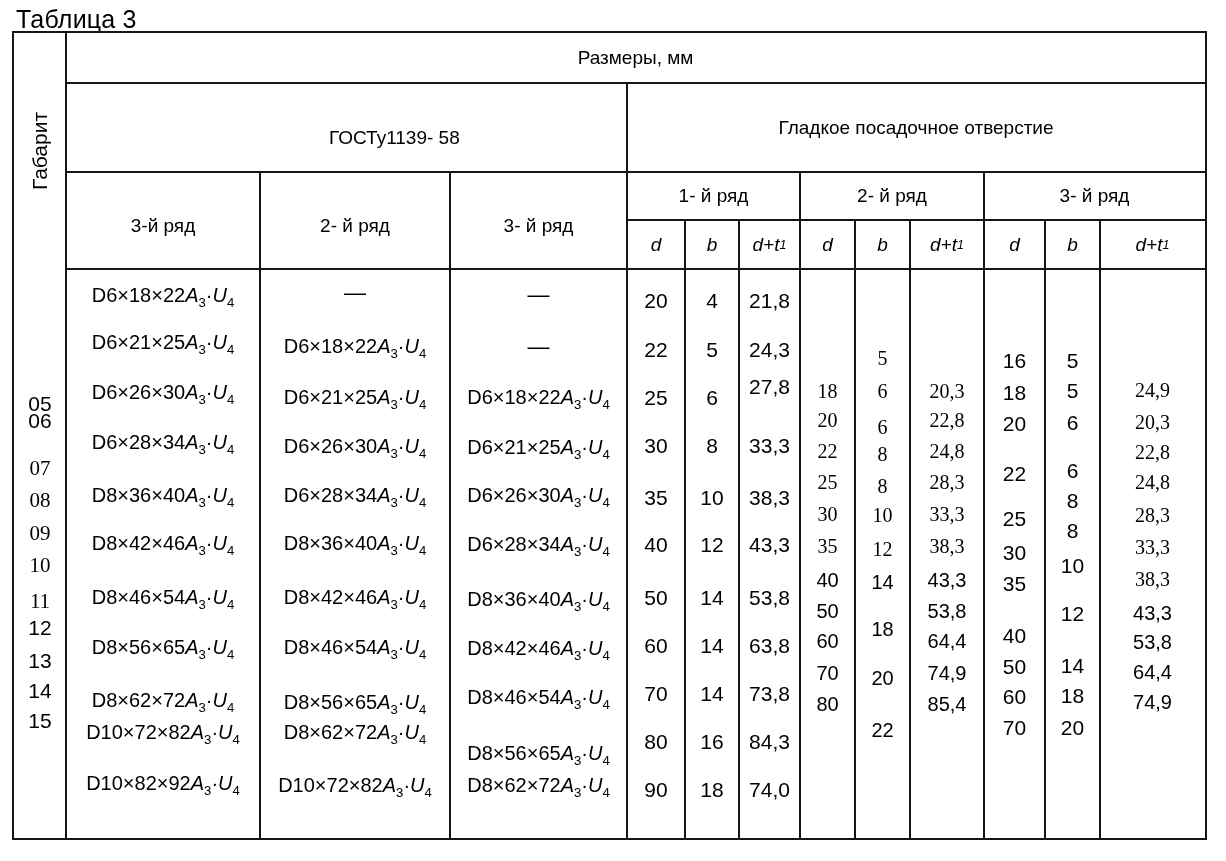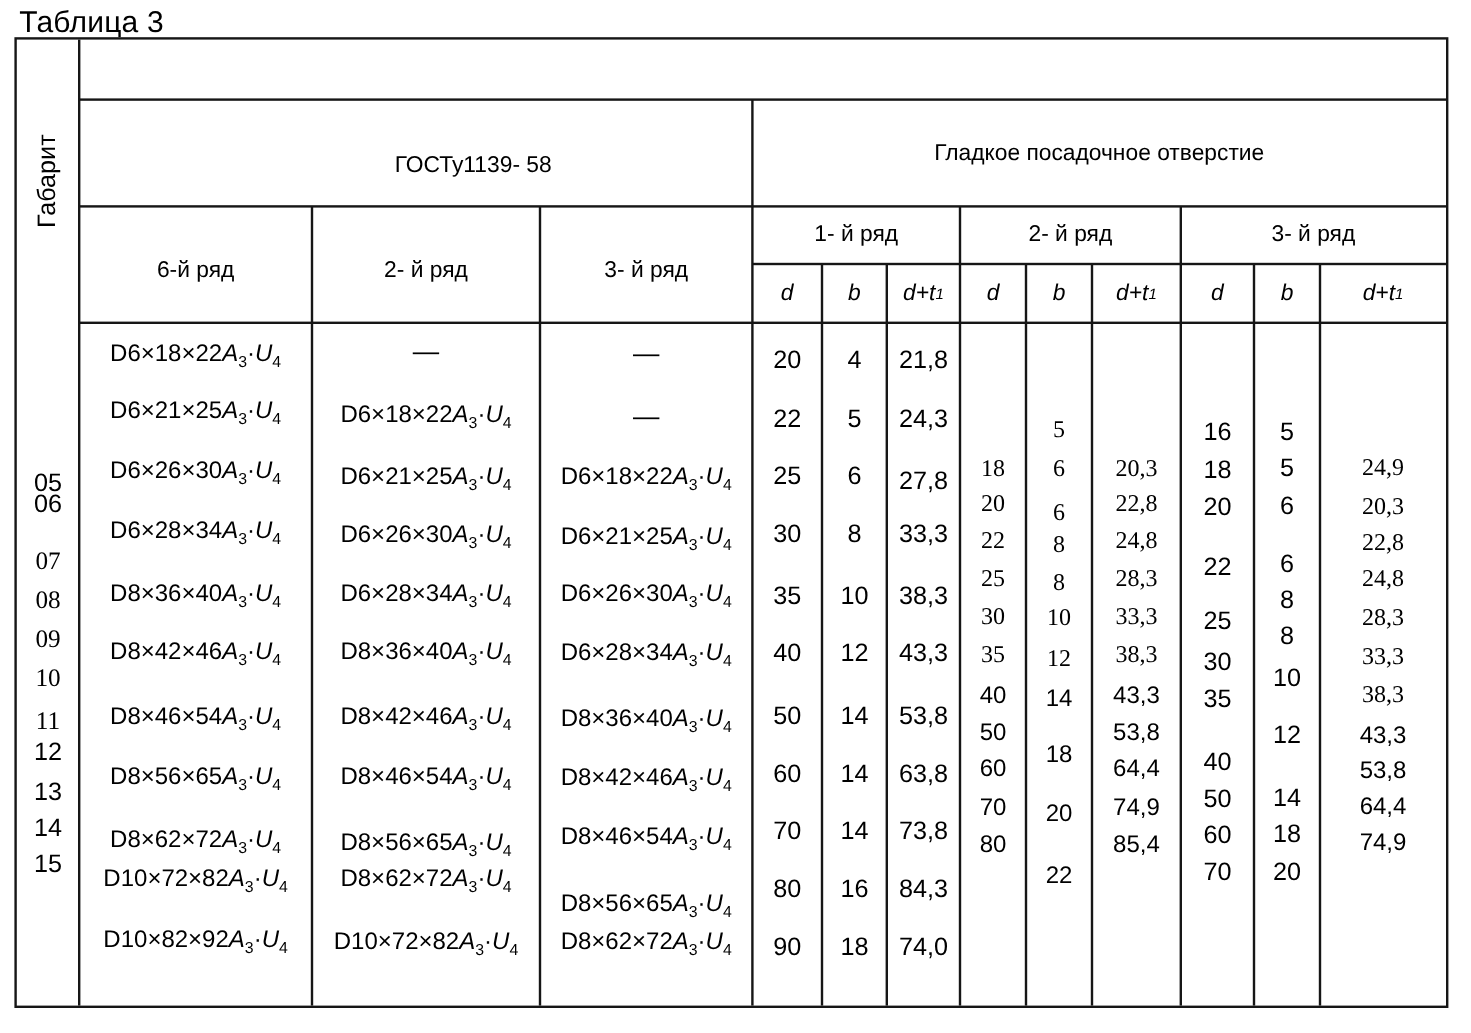--- a/index.html
+++ b/index.html
@@ -32,28 +32,29 @@
 <div class="canvas">
 
   <div class="doc-title">Таблица 3</div>
 
   <div class="tbl">
 
     <div class="gab-label">
       <span>Габарит</span>
     </div>
 
+    <div class="cell hdr" style="left:52px;top:0;width:1139px;height:50px;">Размеры, мм</div>
 
     <div class="cell-shlits">
       <div class="l2">ГОСТу1139- 58</div>
     </div>
 
     <div class="cell hdr" style="left:613px;top:50px;width:578px;height:89px;">Гладкое посадочное отверстие</div>
 
-    <div class="cell hdr" style="left:52px;top:139px;width:194px;height:97px;padding-top:10px;box-sizing:border-box;">6-й ряд</div>
+    <div class="cell hdr" style="left:52px;top:139px;width:194px;height:97px;padding-top:10px;box-sizing:border-box;">3-й ряд</div>
     <div class="cell hdr" style="left:246px;top:139px;width:190px;height:97px;padding-top:10px;box-sizing:border-box;">2- й ряд</div>
     <div class="cell hdr" style="left:436px;top:139px;width:177px;height:97px;padding-top:10px;box-sizing:border-box;">3- й ряд</div>
 
     <div class="cell hdr" style="left:613px;top:139px;width:173px;height:48px;">1- й ряд</div>
     <div class="cell hdr" style="left:786px;top:139px;width:184px;height:48px;">2- й ряд</div>
     <div class="cell hdr" style="left:970px;top:139px;width:221px;height:48px;">3- й ряд</div>
 
     <div class="cell ital" style="left:613px;top:187px;width:58px;height:49px;">d</div>
     <div class="cell ital" style="left:671px;top:187px;width:54px;height:49px;">b</div>
     <div class="cell ital" style="left:725px;top:187px;width:61px;height:49px;">d+t<sub>1</sub></div>
@@ -138,21 +139,21 @@
         <div class="val v21" style="top: 275px;">12</div>
         <div class="val v21" style="top: 328px;">14</div>
         <div class="val v21" style="top: 376px;">14</div>
         <div class="val v21" style="top: 424px;">14</div>
         <div class="val v21" style="top: 472px;">16</div>
         <div class="val v21" style="top: 520px;">18</div>
       </div>
     <div class="col" style="left:725px;top:236px;width:61px;height:569px;">
         <div class="val v21" style="top: 31px;">21,8</div>
         <div class="val v21" style="top: 80px;">24,3</div>
-        <div class="val v21" style="top: 132px;">27,8</div>
+        <div class="val v21" style="top: 117px;">27,8</div>
         <div class="val v21" style="top: 176px;">33,3</div>
         <div class="val v21" style="top: 228px;">38,3</div>
         <div class="val v21" style="top: 275px;">43,3</div>
         <div class="val v21" style="top: 328px;">53,8</div>
         <div class="val v21" style="top: 376px;">63,8</div>
         <div class="val v21" style="top: 424px;">73,8</div>
         <div class="val v21" style="top: 472px;">84,3</div>
         <div class="val v21" style="top: 520px;">74,0</div>
       </div>
     <div class="col" style="left:786px;top:236px;width:55px;height:569px;">

